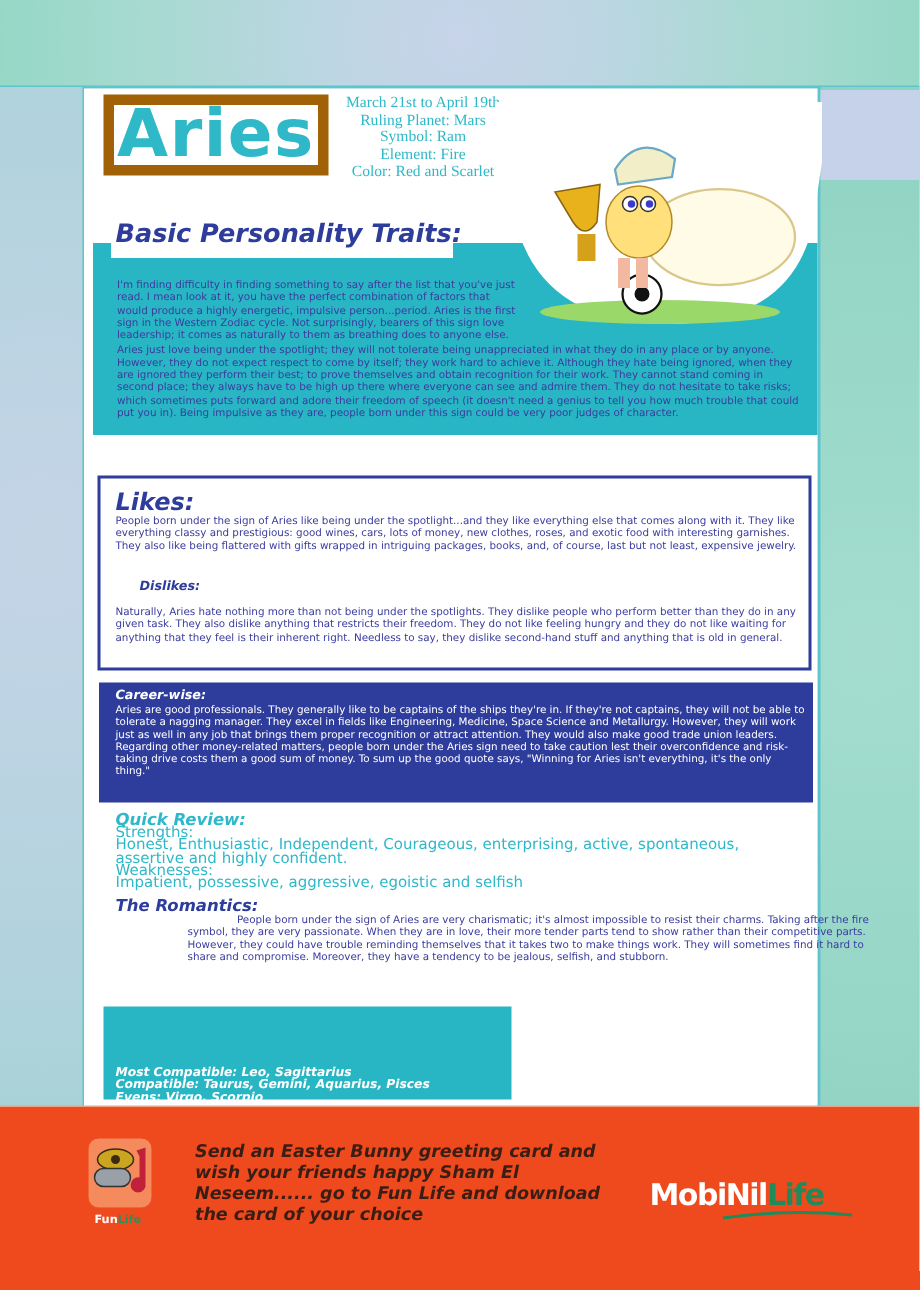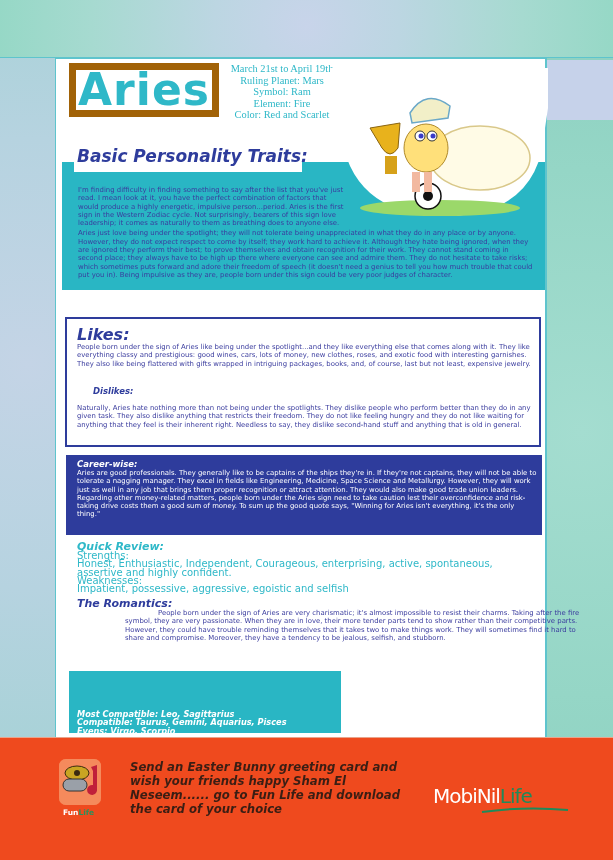--- a/index.html
+++ b/index.html
@@ -111,21 +111,21 @@
   }
   .fun-label {
     position:absolute; left:63px; top:808px; font-size:7.5px; font-weight:bold; color:#fff;
   }
   .fun-label .life { color:#2f8f5a; }
   .promo {
     position:absolute; left:130px; top:760px; width:280px;
     font-family:"DejaVu Sans", sans-serif; font-weight:bold; font-style:italic; font-size:11.7px; line-height:14px; color:#3a1e14;
   }
   .brand {
-    position:absolute; left:433px; top:784px; font-family:"DejaVu Sans", sans-serif; font-weight:normal;
+    position:absolute; left:433px; top:784px; font-family:"DejaVu Sans", sans-serif; font-weight:bold;
     font-size:20px; letter-spacing:-1px;
   }
   .brand .mob { color:#ffffff; }
   .brand .life { color:#1f8a5a; }
   .brand-swoosh { position:absolute; left:480px; top:806px; width:90px; height:8px; }
 </style>
 </head>
 <body>
 
 <div class="bg-top"></div>

